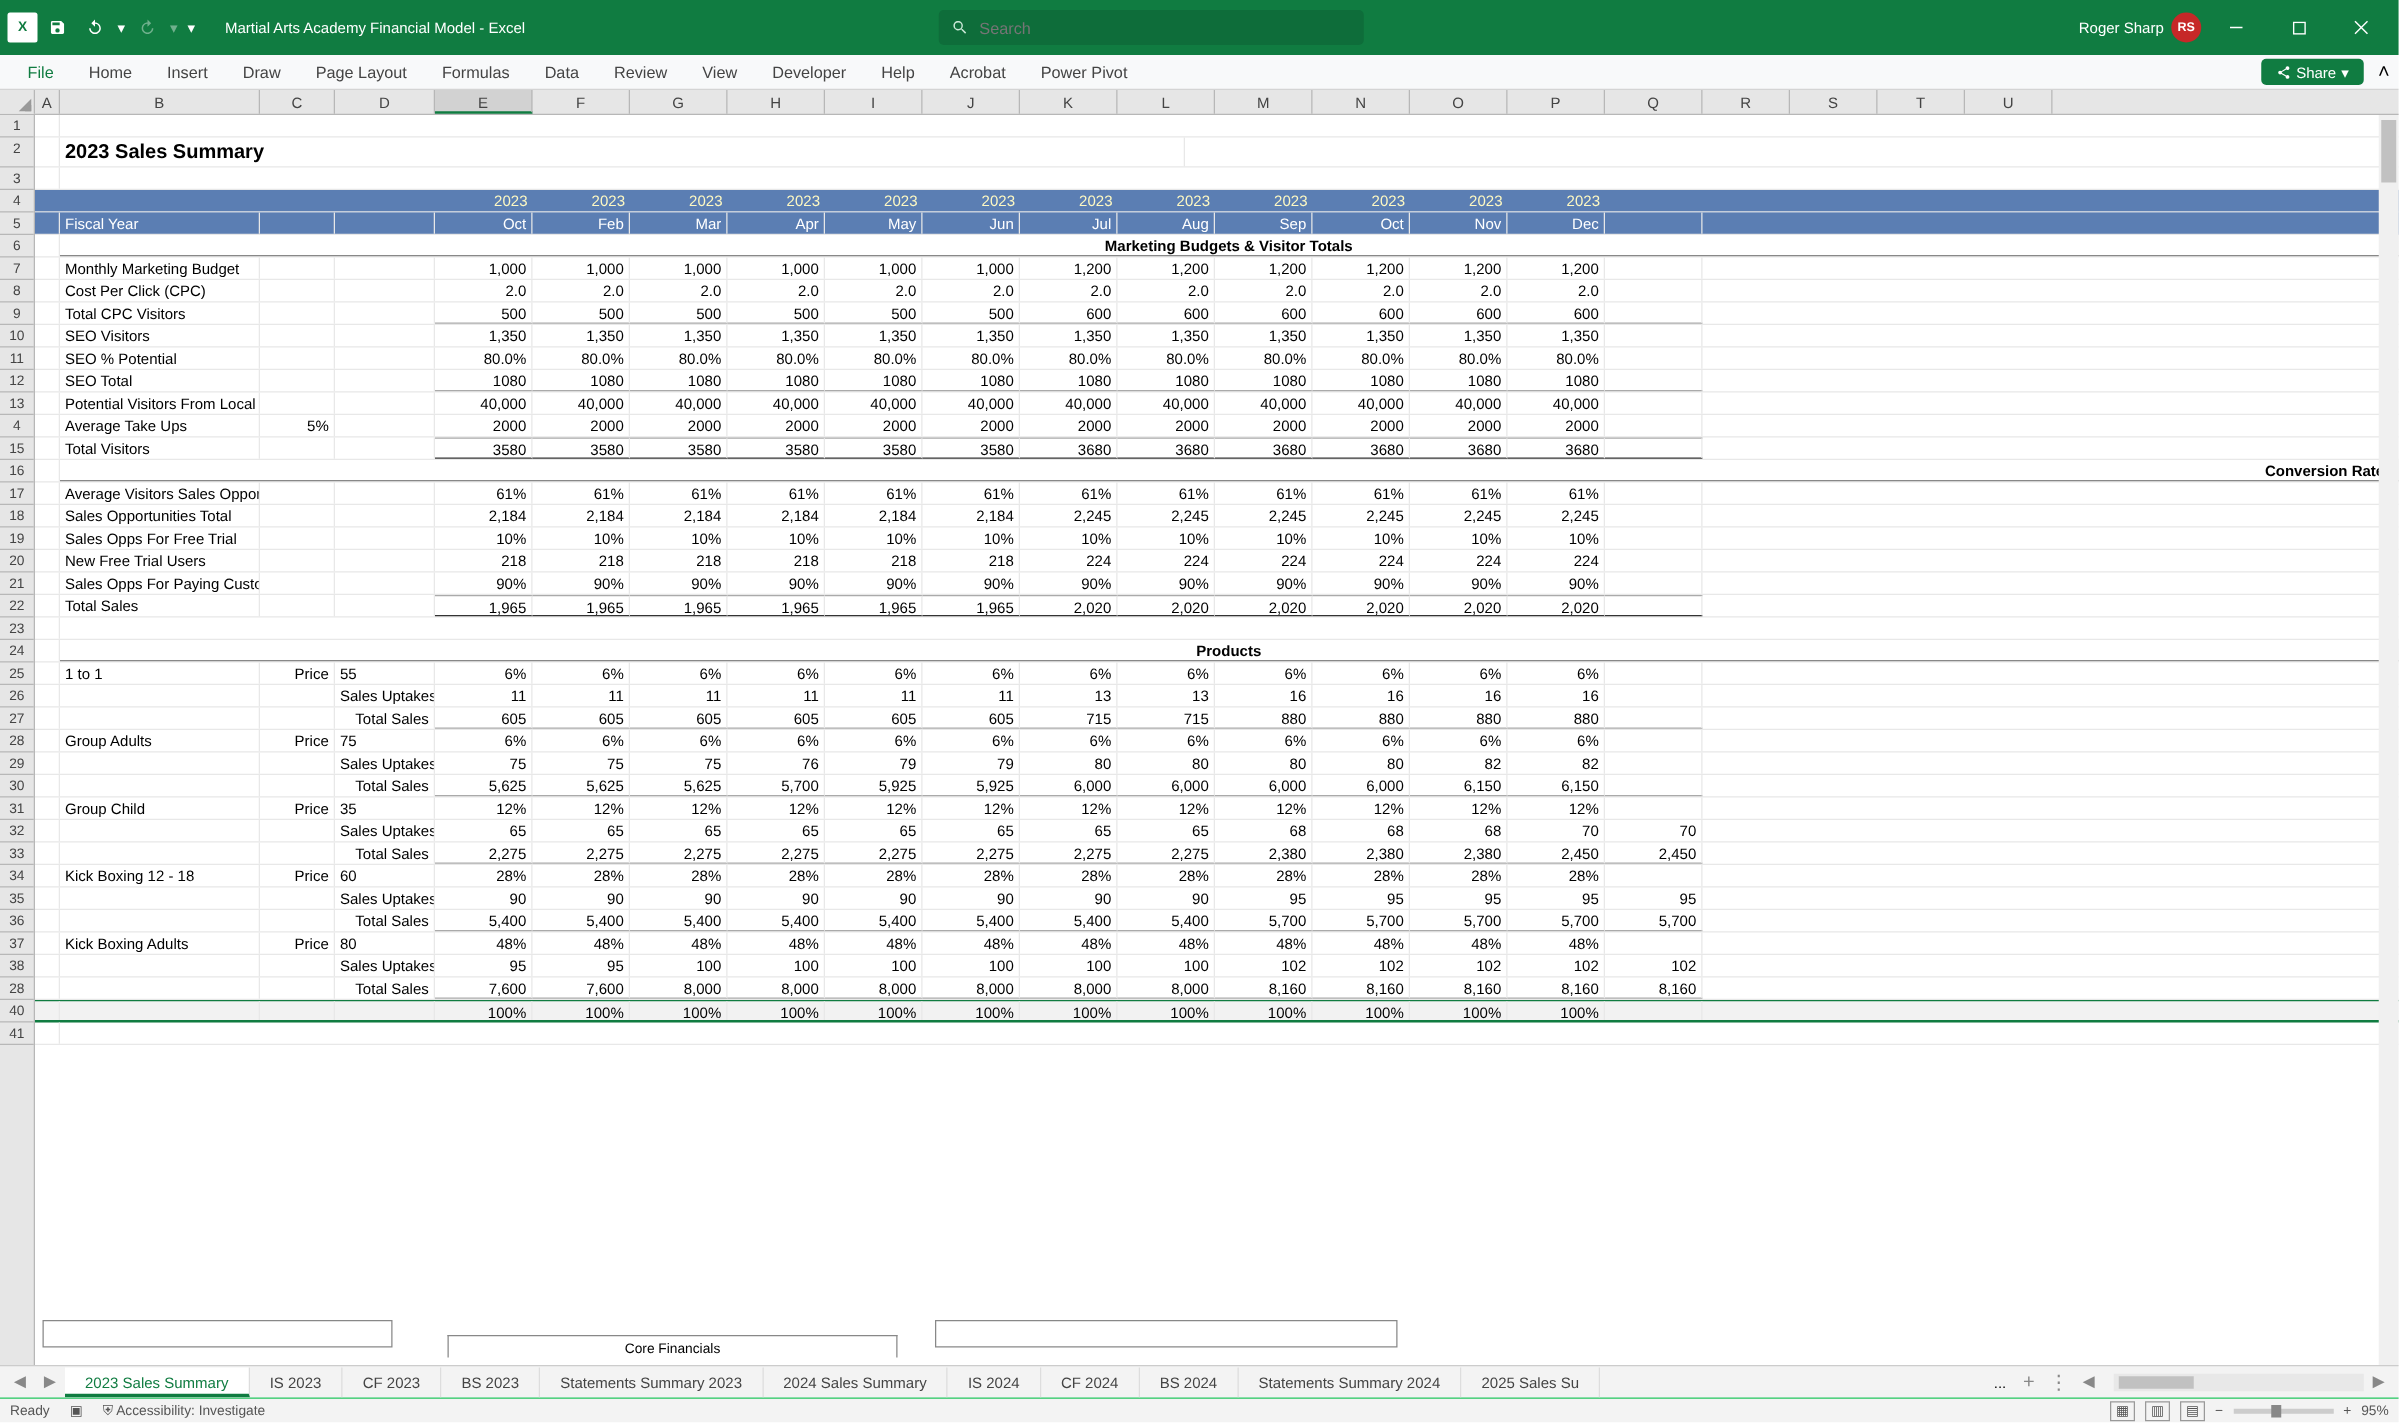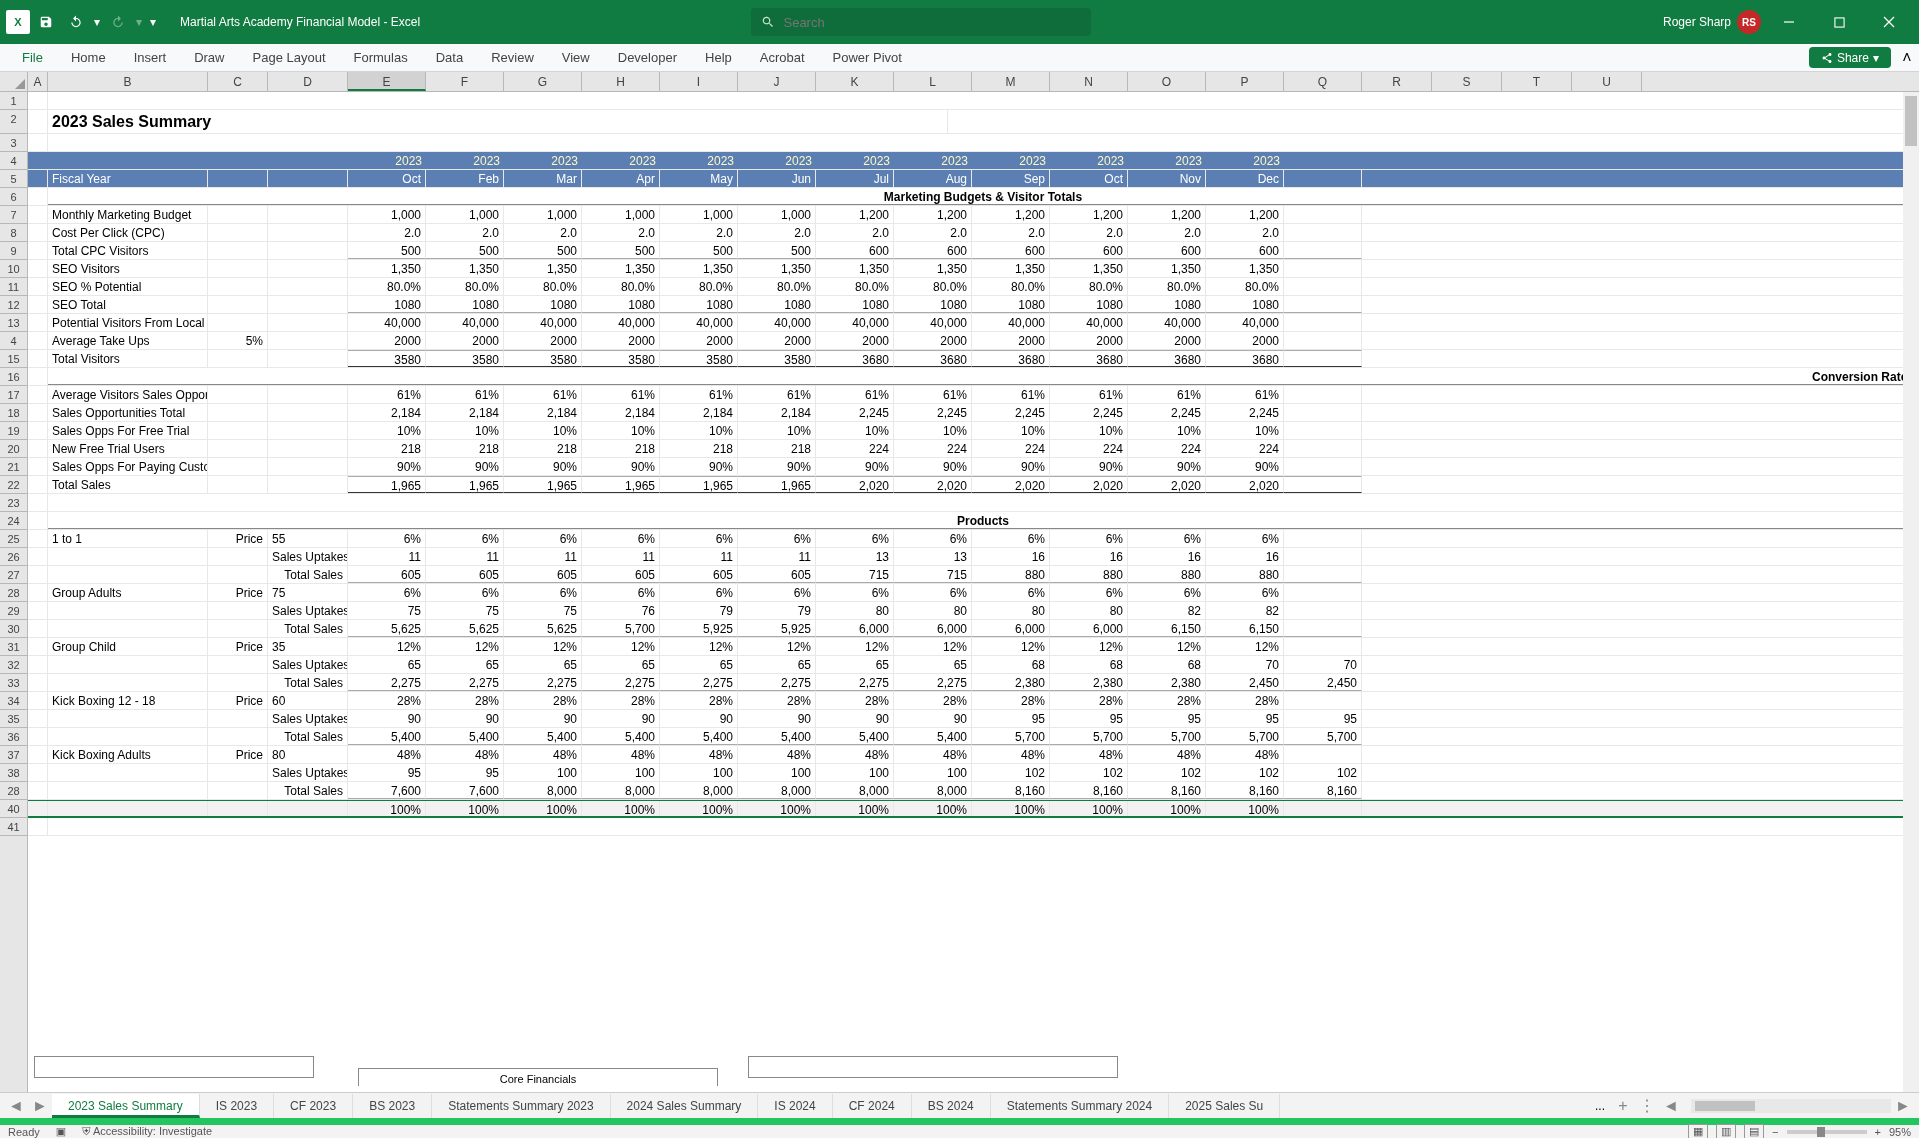--- a/index.html
+++ b/index.html
@@ -64,21 +64,21 @@
 .sheet-tabs { height: 26px; background: #f3f3f3; display: flex; align-items: center; border-top: 1px solid #ccc; padding: 0 4px; }
 .nav-arrow { width: 24px; height: 24px; display: flex; align-items: center; justify-content: center; color: #888; cursor: pointer; }
 .tabs-scroll { flex: 1; display: flex; align-items: center; height: 100%; overflow: hidden; }
 .tab { padding: 0 16px; height: 24px; line-height: 24px; font-size: 12px; color: #444; border-right: 1px solid #ddd; cursor: pointer; white-space: nowrap; }
 .tab.active { background: #fff; border-bottom: 3px solid #107c41; color: #107c41; font-weight: 400; }
 .tab-add { width: 24px; text-align: center; font-size: 16px; color: #888; cursor: pointer; }
 .hscroll { width: 200px; height: 14px; background: #e8e8e8; margin-left: 8px; position: relative; }
 .hscroll-thumb { position: absolute; left: 4px; top: 2px; width: 60px; height: 10px; background: #c1c1c1; }
 
 
-.statusbar { height: 20px; background: #f3f3f3; display: flex; align-items: center; font-size: 11px; color: #555; padding: 0 8px; border-top: 7px solid #22c55e; }
+.statusbar { height: 20px; background: #f3f3f3; display: flex; align-items: center; font-size: 11px; color: #555; padding: 0 8px; border-top: 1px solid #22c55e; }
 .status-left { display: flex; gap: 16px; align-items: center; }
 .status-right { margin-left: auto; display: flex; align-items: center; gap: 8px; }
 .view-btn { width: 20px; height: 16px; border: 1px solid #999; display: flex; align-items: center; justify-content: center; }
 .zoom-slider { width: 80px; height: 4px; background: #ccc; position: relative; }
 .zoom-slider::after { content: ''; position: absolute; left: 30px; top: -3px; width: 8px; height: 10px; background: #888; }
 
 
 .vscroll { position: absolute; right: 0; top: 92px; width: 16px; bottom: 46px; background: #f0f0f0; }
 .vscroll-thumb { position: absolute; top: 4px; left: 2px; width: 12px; height: 50px; background: #c1c1c1; }
 

